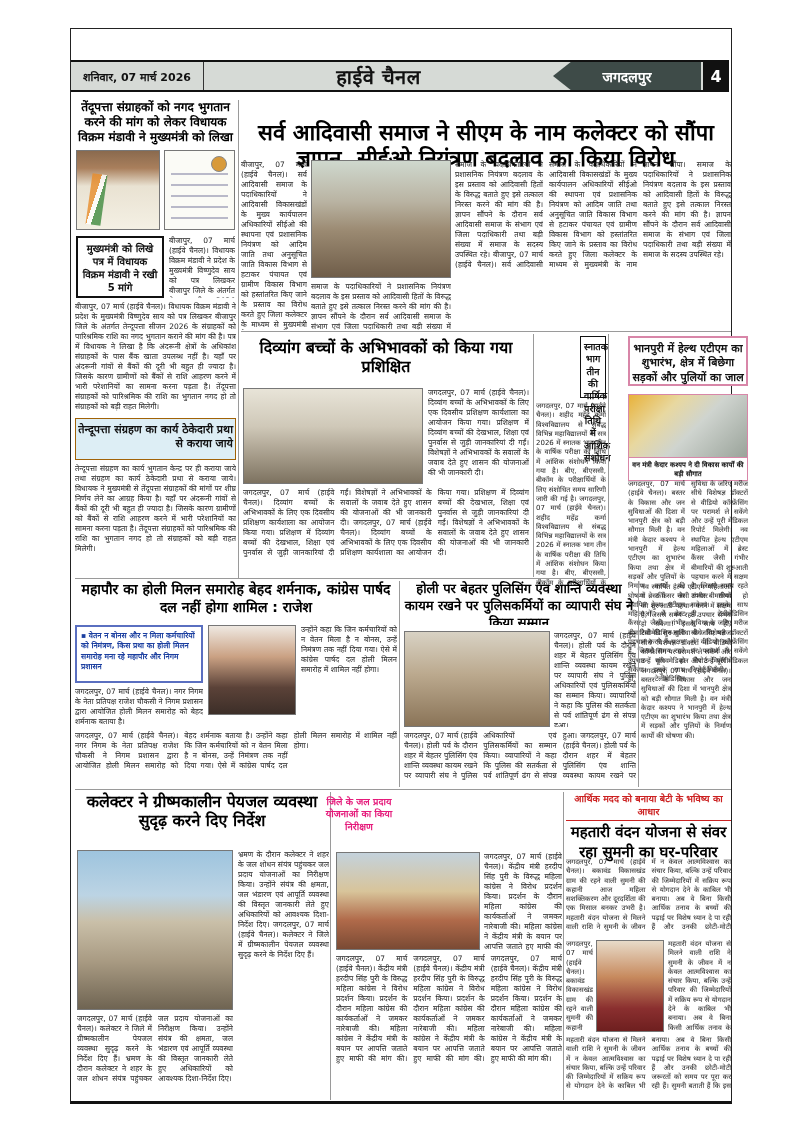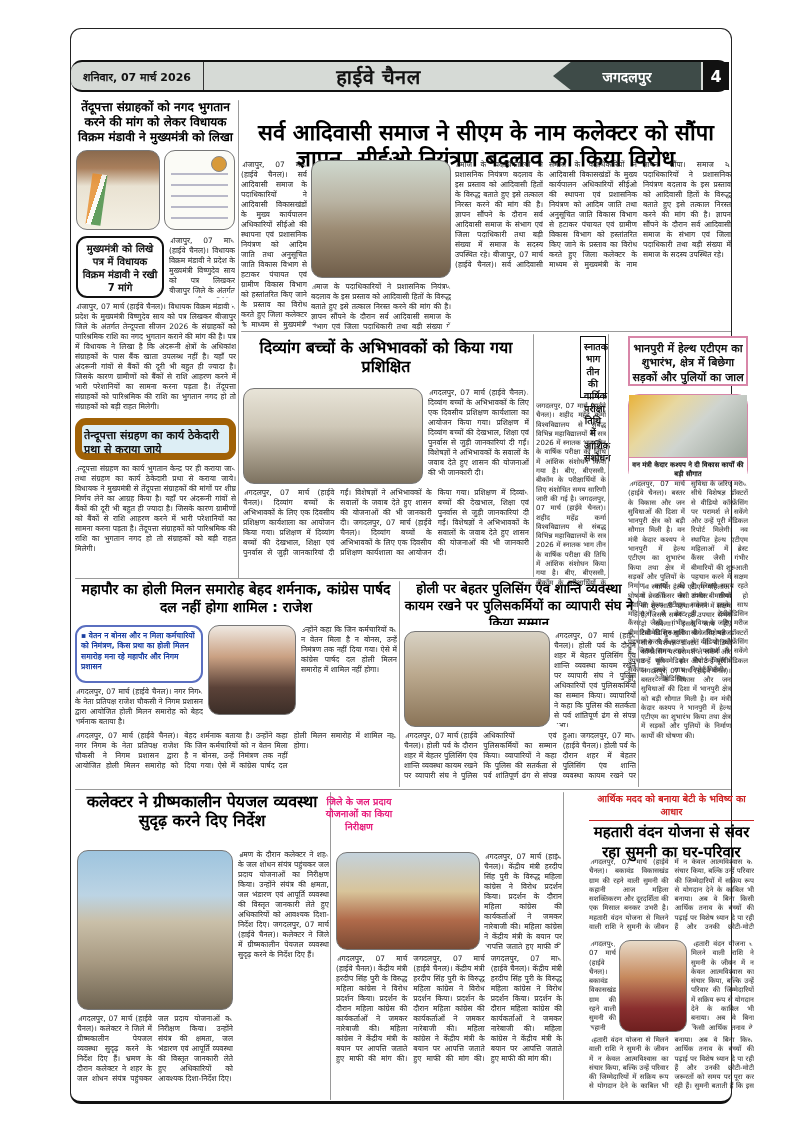--- a/index.html
+++ b/index.html
@@ -1,42 +1,42 @@
 <!DOCTYPE html>
 <html><head>
 <meta charset="utf-8">
 <style>
   html,body{margin:0;padding:0;}
   body{
     width:800px;height:1133px;position:relative;background:#ffffff;
     font-family:"DejaVu Sans","Liberation Sans",sans-serif;color:#111;
     overflow:hidden;
   }
-  .abs{position:absolute;border-radius:11px;}
+  .abs{position:absolute;}
   .frame{left:70px;top:28px;width:660px;height:1072px;border:1.5px solid #222;border-bottom:3px solid #111;background:#fff;}
   
   .masthead{left:71px;top:60px;width:658px;height:32px;background:#d6dad6;border-top:2px solid #111;border-bottom:2px solid #111;display:flex;align-items:stretch;box-sizing:border-box;}
   .mast-date{width:132px;display:flex;align-items:center;justify-content:center;font-weight:bold;font-size:11px;border-right:1.5px solid #333;}
   .mast-title{flex:1;display:flex;align-items:center;justify-content:center;font-weight:bold;font-size:20px;letter-spacing:.5px;}
   .mast-chevron{width:148px;background:#3e4b48;color:#fff;display:flex;align-items:center;justify-content:center;font-weight:bold;font-size:14px;clip-path:polygon(0 50%,12% 0,100% 0,100% 100%,12% 100%);}
   .mast-page{width:26px;background:#111;color:#fff;display:flex;align-items:center;justify-content:center;font-weight:bold;font-size:16px;margin-left:2px;}
   
   .body-text{font-size:7.5px;line-height:1.33;text-align:justify;color:#1c1c1c;overflow:hidden;}
   .t7{font-size:7px;}
   .cols2{column-count:2;column-gap:6px;}
   .cols3{column-count:3;column-gap:6px;}
   .hl{font-weight:bold;text-align:center;color:#000;overflow:hidden;}
   .hl-main{font-size:22px;line-height:1.18;}
   .hl-med{font-size:15px;line-height:1.2;}
   .hl-sm{font-size:12px;line-height:1.25;}
   .vline{width:1px;background:#9a9a9a;}
   .hline{height:1px;background:#9a9a9a;}
   
   .caption-box{border:2px solid #111;padding:4px 3px;font-weight:bold;font-size:10px;line-height:1.3;text-align:center;box-sizing:border-box;}
-  .blue-box{background:#ddeef5;border:7px solid #a16207;font-weight:bold;font-size:11px;line-height:1.25;text-align:left;padding:4px 2px;box-sizing:border-box;}
+  .blue-box{background:#ddeef5;border:1px solid #a16207;font-weight:bold;font-size:11px;line-height:1.25;text-align:right;padding:4px 2px;box-sizing:border-box;}
   .pink-box{border:2px solid #d886a8;font-weight:bold;font-size:11px;line-height:1.3;text-align:center;padding:4px 2px;box-sizing:border-box;background:#fff;}
   .bullet-box{border:2px solid #5a6fc0;color:#1b3fa0;font-weight:bold;font-size:7.6px;line-height:1.35;padding:4px;box-sizing:border-box;text-align:left;}
   .red-kicker{color:#e51b7b;font-weight:bold;font-size:9.5px;line-height:1.3;text-align:center;}
   .red-underline{color:#cc2222;font-weight:bold;font-size:9.5px;text-align:center;border-bottom:1.5px solid #cc2222;padding-bottom:2px;}
   
   .photo{border:1px solid #777;box-sizing:border-box;}
   .ph-mla{background:linear-gradient(180deg,#8a6a4e 0%,#a97f5c 22%,#e9e2d2 45%,#f4f0e4 100%),#ddd;}
   .ph-mla::after{content:"";position:absolute;left:15%;top:30%;width:18%;height:65%;background:linear-gradient(100deg,#e88c2a 0 40%,#ffffff 40% 60%,#3f8a3f 60%);opacity:.8;transform:rotate(8deg);}
   .ph-letter{background:#fbfbf6;}
   .ph-letter .doc-line{position:absolute;left:8%;right:8%;height:2px;background:#b9b9c9;}
@@ -67,21 +67,21 @@
   <div class="hl hl-sm" style="height:46px;">तेंदूपत्ता संग्राहकों को नगद भुगतान करने की मांग को लेकर विधायक विक्रम मंडावी ने मुख्यमंत्री को लिखा पत्र</div>
   <div class="abs photo ph-mla" style="left:1px;top:50px;width:84px;height:80px;"></div>
   <div class="abs photo ph-letter" style="left:89px;top:50px;width:71px;height:80px;">
     <span class="doc-logo"></span>
     <span class="doc-line" style="top:28%;"></span>
     <span class="doc-line" style="top:42%;"></span>
     <span class="doc-line" style="top:56%;"></span>
     <span class="doc-line" style="top:70%;"></span>
     <span class="doc-line" style="top:84%;"></span>
   </div>
-  <div class="abs caption-box" style="left:1px;top:136px;width:88px;height:62px;">मुख्यमंत्री को लिखे पत्र में विधायक विक्रम मंडावी ने रखी 7 मांगे</div>
+  <div class="abs caption-box" style="left:1px;top:136px;width:88px;height:62px;">मुख्यमंत्री को लिखे पत्र में विधायक विक्रम मंडावी ने रखी 5 मांगे</div>
   <div class="abs body-text" style="left:94px;top:136px;width:66px;height:62px;"><span>बीजापुर, 07 मार्च (हाईवे चैनल)। विधायक विक्रम मंडावी ने प्रदेश के मुख्यमंत्री विष्णुदेव साय को पत्र लिखकर बीजापुर जिले के अंतर्गत तेन्दूपत्ता सीजन 2026 के संग्राहकों को पारिश्रमिक राशि का नगद भुगतान कराने की मांग की है। पत्र में विधायक ने लिखा है कि अंदरूनी क्षेत्रों के अधिकांश संग्राहकों के पास बैंक खाता उपलब्ध नहीं है।</span></div>
   <div class="abs body-text" style="left:0;top:202px;width:161px;height:112px;"><span>बीजापुर, 07 मार्च (हाईवे चैनल)। विधायक विक्रम मंडावी ने प्रदेश के मुख्यमंत्री विष्णुदेव साय को पत्र लिखकर बीजापुर जिले के अंतर्गत तेन्दूपत्ता सीजन 2026 के संग्राहकों को पारिश्रमिक राशि का नगद भुगतान कराने की मांग की है। पत्र में विधायक ने लिखा है कि अंदरूनी क्षेत्रों के अधिकांश संग्राहकों के पास बैंक खाता उपलब्ध नहीं है।</span> <span>यहाँ पर अंदरूनी गांवों से बैंकों की दूरी भी बहुत ही ज्यादा है। जिसके कारण ग्रामीणों को बैंकों से राशि आहरण करने में भारी परेशानियों का सामना करना पड़ता है। तेंदूपत्ता संग्राहकों को पारिश्रमिक की राशि का भुगतान नगद हो तो संग्राहकों को बड़ी राहत मिलेगी।</span></div>
   <div class="abs blue-box" style="left:0;top:318px;width:161px;height:42px;">तेन्दूपत्ता संग्रहण का कार्य ठेकेदारी प्रथा से कराया जाये</div>
   <div class="abs body-text" style="left:0;top:364px;width:161px;height:114px;"><span>तेन्दूपत्ता संग्रहण का कार्य भुगतान केन्द्र पर ही कराया जाये तथा संग्रहण का कार्य ठेकेदारी प्रथा से कराया जाये। विधायक ने मुख्यमंत्री से तेंदूपत्ता संग्राहकों की मांगों पर शीघ्र निर्णय लेने का आग्रह किया है।</span> <span>यहाँ पर अंदरूनी गांवों से बैंकों की दूरी भी बहुत ही ज्यादा है। जिसके कारण ग्रामीणों को बैंकों से राशि आहरण करने में भारी परेशानियों का सामना करना पड़ता है। तेंदूपत्ता संग्राहकों को पारिश्रमिक की राशि का भुगतान नगद हो तो संग्राहकों को बड़ी राहत मिलेगी।</span></div>
 </div>
 
 <div class="abs vline" style="left:238px;top:100px;height:478px;"></div>
 
 <div class="abs" style="left:241px;top:100px;width:490px;height:231px;">
   <div class="hl hl-main" style="height:56px;margin-top:20px;">सर्व आदिवासी समाज ने सीएम के नाम कलेक्टर को सौंपा ज्ञापन, सीईओ नियंत्रण बदलाव का किया विरोध</div>
@@ -155,21 +155,21 @@
 <div class="abs red-kicker" style="left:324px;top:796px;width:70px;height:52px;">जिले के जल प्रदाय योजनाओं का किया निरीक्षण</div>
 
 <div class="abs" style="left:334px;top:792px;width:228px;height:308px;">
   <div class="abs photo ph-protest" style="left:2px;top:60px;width:144px;height:98px;"></div>
   <div class="abs body-text" style="left:150px;top:60px;width:78px;height:98px;"><span>जगदलपुर, 07 मार्च (हाईवे चैनल)। केंद्रीय मंत्री हरदीप सिंह पुरी के विरुद्ध महिला कांग्रेस ने विरोध प्रदर्शन किया। प्रदर्शन के दौरान महिला कांग्रेस की कार्यकर्ताओं ने जमकर नारेबाजी की। महिला कांग्रेस ने केंद्रीय मंत्री के बयान पर आपत्ति जताते हुए माफी की मांग की।</span></div>
   <div class="abs body-text cols3" style="left:2px;top:162px;width:226px;height:144px;"><span>जगदलपुर, 07 मार्च (हाईवे चैनल)। केंद्रीय मंत्री हरदीप सिंह पुरी के विरुद्ध महिला कांग्रेस ने विरोध प्रदर्शन किया। प्रदर्शन के दौरान महिला कांग्रेस की कार्यकर्ताओं ने जमकर नारेबाजी की। महिला कांग्रेस ने केंद्रीय मंत्री के बयान पर आपत्ति जताते हुए माफी की मांग की।</span> <span>जगदलपुर, 07 मार्च (हाईवे चैनल)। केंद्रीय मंत्री हरदीप सिंह पुरी के विरुद्ध महिला कांग्रेस ने विरोध प्रदर्शन किया। प्रदर्शन के दौरान महिला कांग्रेस की कार्यकर्ताओं ने जमकर नारेबाजी की। महिला कांग्रेस ने केंद्रीय मंत्री के बयान पर आपत्ति जताते हुए माफी की मांग की।</span> <span>जगदलपुर, 07 मार्च (हाईवे चैनल)। केंद्रीय मंत्री हरदीप सिंह पुरी के विरुद्ध महिला कांग्रेस ने विरोध प्रदर्शन किया। प्रदर्शन के दौरान महिला कांग्रेस की कार्यकर्ताओं ने जमकर नारेबाजी की। महिला कांग्रेस ने केंद्रीय मंत्री के बयान पर आपत्ति जताते हुए माफी की मांग की।</span></div>
 </div>
 
 <div class="abs vline" style="left:563px;top:792px;height:308px;"></div>
 
-<div class="abs" style="left:566px;top:792px;width:165px;height:308px;margin-left:23px;">
+<div class="abs" style="left:566px;top:792px;width:165px;height:308px;">
   <div class="red-underline">आर्थिक मदद को बनाया बेटी के भविष्य का आधार</div>
   <div class="hl" style="font-size:15px;line-height:1.3;height:44px;margin-top:2px;">महतारी वंदन योजना से संवर रहा सुमनी का घर-परिवार</div>
   <div class="abs body-text cols2 t7" style="left:0;top:66px;width:165px;height:78px;"><span>जगदलपुर, 07 मार्च (हाईवे चैनल)। बकावंड विकासखंड ग्राम की रहने वाली सुमनी की कहानी आज महिला सशक्तिकरण और दूरदर्शिता की एक मिसाल बनकर उभरी है।</span> <span>महतारी वंदन योजना से मिलने वाली राशि ने सुमनी के जीवन में न केवल आत्मविश्वास का संचार किया, बल्कि उन्हें परिवार की जिम्मेदारियों में सक्रिय रूप से योगदान देने के काबिल भी बनाया। अब वे बिना किसी आर्थिक तनाव के बच्चों की पढ़ाई पर विशेष ध्यान दे पा रही हैं और उनकी छोटी-मोटी जरूरतों को समय पर पूरा कर रही हैं। सुमनी बताती हैं कि इस योजना ने उनके परिवार को नई दिशा दी है।</span></div>
   <div class="abs body-text t7" style="left:0;top:148px;width:27px;height:92px;"><span>जगदलपुर, 07 मार्च (हाईवे चैनल)। बकावंड विकासखंड ग्राम की रहने वाली सुमनी की कहानी आज महिला सशक्तिकरण और दूरदर्शिता की एक मिसाल बनकर उभरी है।</span></div>
   <div class="abs photo ph-woman" style="left:30px;top:148px;width:68px;height:92px;"></div>
   <div class="abs body-text t7" style="left:102px;top:148px;width:63px;height:92px;"><span>महतारी वंदन योजना से मिलने वाली राशि ने सुमनी के जीवन में न केवल आत्मविश्वास का संचार किया, बल्कि उन्हें परिवार की जिम्मेदारियों में सक्रिय रूप से योगदान देने के काबिल भी बनाया। अब वे बिना किसी आर्थिक तनाव के बच्चों की पढ़ाई पर विशेष ध्यान दे पा रही हैं और उनकी छोटी-मोटी जरूरतों को समय पर पूरा कर रही हैं। सुमनी बताती हैं कि इस योजना ने उनके परिवार को नई दिशा दी है।</span></div>
   <div class="abs body-text cols2 t7" style="left:0;top:244px;width:165px;height:62px;"><span>महतारी वंदन योजना से मिलने वाली राशि ने सुमनी के जीवन में न केवल आत्मविश्वास का संचार किया, बल्कि उन्हें परिवार की जिम्मेदारियों में सक्रिय रूप से योगदान देने के काबिल भी बनाया। अब वे बिना किसी आर्थिक तनाव के बच्चों की पढ़ाई पर विशेष ध्यान दे पा रही हैं और उनकी छोटी-मोटी जरूरतों को समय पर पूरा कर रही हैं। सुमनी बताती हैं कि इस योजना ने उनके परिवार को नई दिशा दी है।</span> </div>
 </div>
 
 </body></html>

